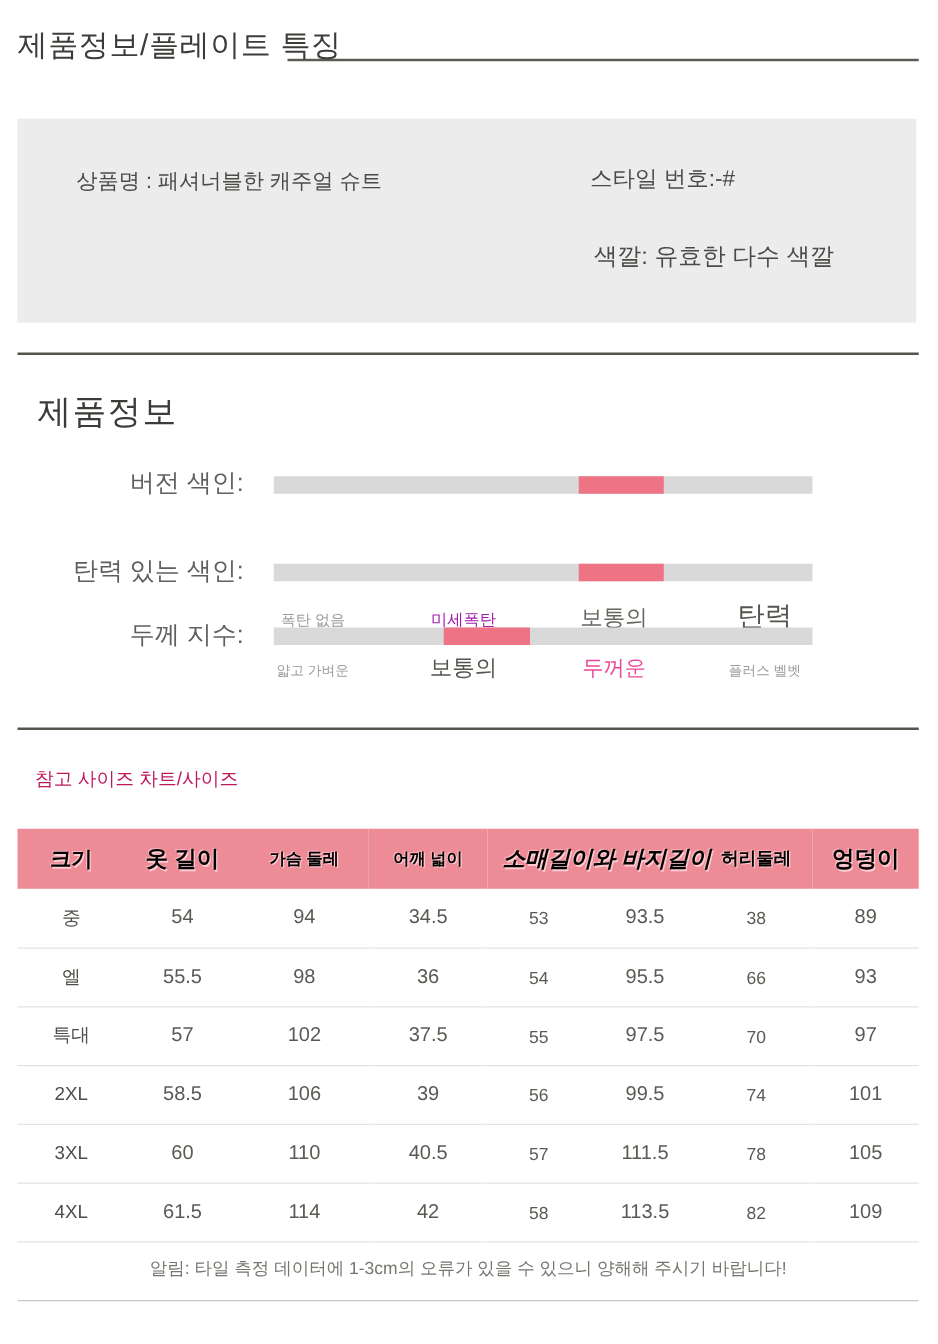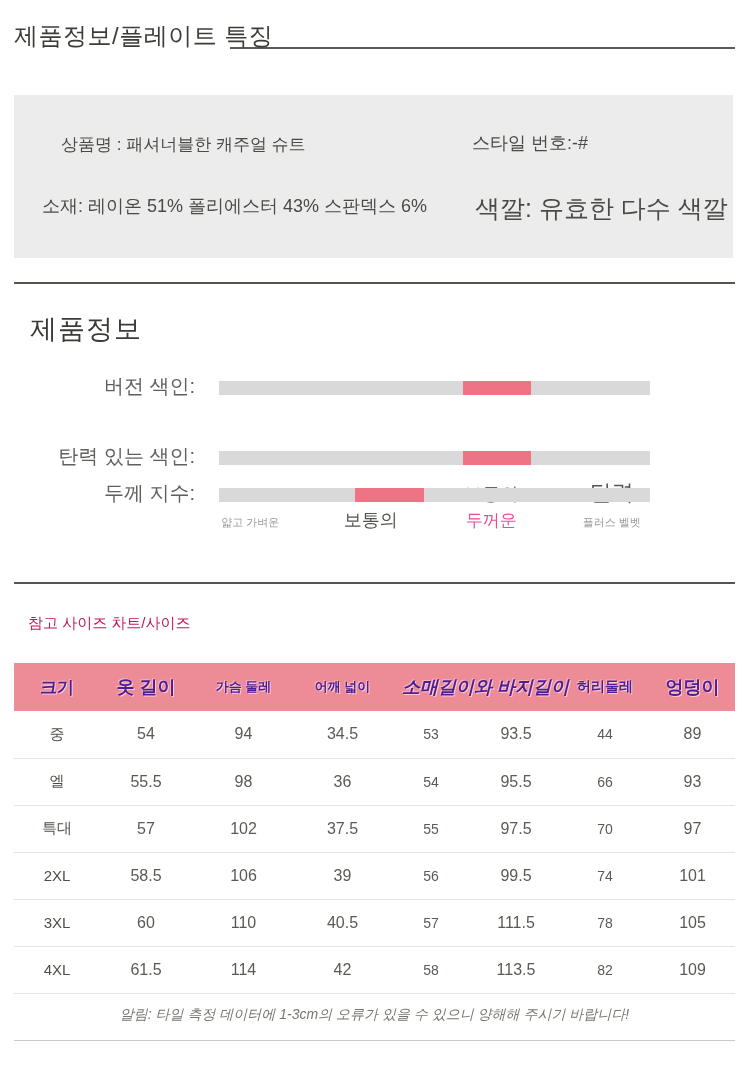--- a/index.html
+++ b/index.html
@@ -18,34 +18,34 @@
   }
 
   
   .info-box {
     position:absolute; left:14px; top:95px; width:719px; height:163px; background:#ececec;
   }
   .info-item { position:absolute; color:#4a4a46; white-space:nowrap; }
   .ib-name     { left:31px;  top:38px;  font-size:17px;margin-left:16px; }
   .ib-style    { left:458px; top:36px;  font-size:18px; }
   .ib-material { left:28px;  top:99px;  font-size:18px; }
-  .ib-color    { left:461px; top:97px;  font-size:25px; }
+  .ib-color    { left:461px; top:97px;  font-size:19px; }
 
   .divider { position:absolute; left:14px; width:721px; height:2px; background:#55554f; }
   .divider-1 { top:282px; }
   .divider-2 { top:582px; }
 
   
   .section-heading {
     position:absolute; left:30px; top:311px; font-size:27px; color:#3b3b38; letter-spacing:1px;
   }
   .slider-row { position:absolute; left:0; width:730px; height:62px; }
   .slider-row.s0 { top:373px; }
   .slider-row.s1 { top:443px; }
-  .slider-row.s2 { top:480px; }
+  .slider-row.s2 { top:494px; }
   .slider-label {
     position:absolute; left:0; top:0; width:195px; text-align:right;
     font-size:20px; color:#5f5f5c; white-space:nowrap;
   }
   .slider-track { position:absolute; left:219px; top:8px; width:431px; height:14px; background:#d9d9d9; }
   .slider-fill  { position:absolute; top:0; height:14px; background:#ee7384; }
   .slider-opts  {
     position:absolute; left:190px; top:28px; width:482px;
     display:flex; align-items:baseline;
   }
@@ -66,56 +66,55 @@
   
   .chart-heading {
     position:absolute; left:28px; top:614px; font-size:15px; color:#be185d;
   }
   table.size-table {
     position:absolute; left:14px; top:663px; width:721px;
     border-collapse:collapse; table-layout:fixed;
   }
   .size-table thead tr { height:45px; background:#ed8c96; }
   .size-table th {
-    color:#4c1d95; font-weight:bold; text-align:center; padding:12px;
+    color:#000000; font-weight:bold; text-align:center; padding:12px;
     text-shadow:1px 1px 0 rgba(255,214,220,0.85), -1px -1px 0 rgba(255,214,220,0.55);
     white-space:nowrap;
   }
   .size-table th.h0 { font-size:17px; }
   .size-table th.h1 { font-size:18px; }
   .size-table th.h2 { font-size:13px;margin-top:26px; }
   .size-table th.h3 { font-size:13px; }
   .size-table th.h4 { font-size:18px;font-style:italic; }
   .size-table th.h5 { font-size:14px; }
   .size-table th.h6 { font-size:18px; }
   .size-table tbody tr { height:47px; border-bottom:1px solid #e3e3e3; }
   .size-table td {
     text-align:center; color:#5a5a55; font-size:16px; padding:0; white-space:nowrap;
   }
   .size-table td:first-child { font-size:15px; color:#4e4e49; }
   .size-table td:nth-child(5), .size-table td:nth-child(7) { font-size:14px; }
 
   .table-note {
     position:absolute; left:14px; top:990px; width:721px; height:50px;
     display:flex; align-items:center; justify-content:center;
-    font-size:14px; color:#78756f; border-bottom:1px solid #c9c9c9;font-style:italic;
+    font-size:14px; color:#78756f; border-bottom:1px solid #c9c9c9;
   }
 </style>
 </head>
 <body>
 
 <div class="page">
 
   <div class="page-title">제품정보/플레이트 특징</div>
   <div class="title-underline"></div>
 
   <div class="info-box">
     <div class="info-item ib-name">상품명 : 패셔너블한 캐주얼 슈트</div>
     <div class="info-item ib-style">스타일 번호:-#</div>
-    <div class="info-item ib-material">소재: 레이온 51% 폴리에스터 43%  스판덱스 6%</div>
     <div class="info-item ib-color">색깔: 유효한 다수 색깔</div>
   </div>
 
   <div class="divider divider-1"></div>
 
   <div class="section-heading">제품정보</div>
 
   <div id="sliders">
       <div class="slider-row s0">
         <div class="slider-label">버전 색인:</div>
@@ -176,21 +175,21 @@
         </tr>
       </thead>
     <tbody>
         <tr>
           <td>중</td>
           <td>54</td>
           <td>94</td>
           <td>34.5</td>
           <td>53</td>
           <td>93.5</td>
-          <td>44</td>
+          <td>38</td>
           <td>89</td>
         </tr>
         <tr>
           <td>엘</td>
           <td>55.5</td>
           <td>98</td>
           <td>36</td>
           <td>54</td>
           <td>95.5</td>
           <td>66</td>

